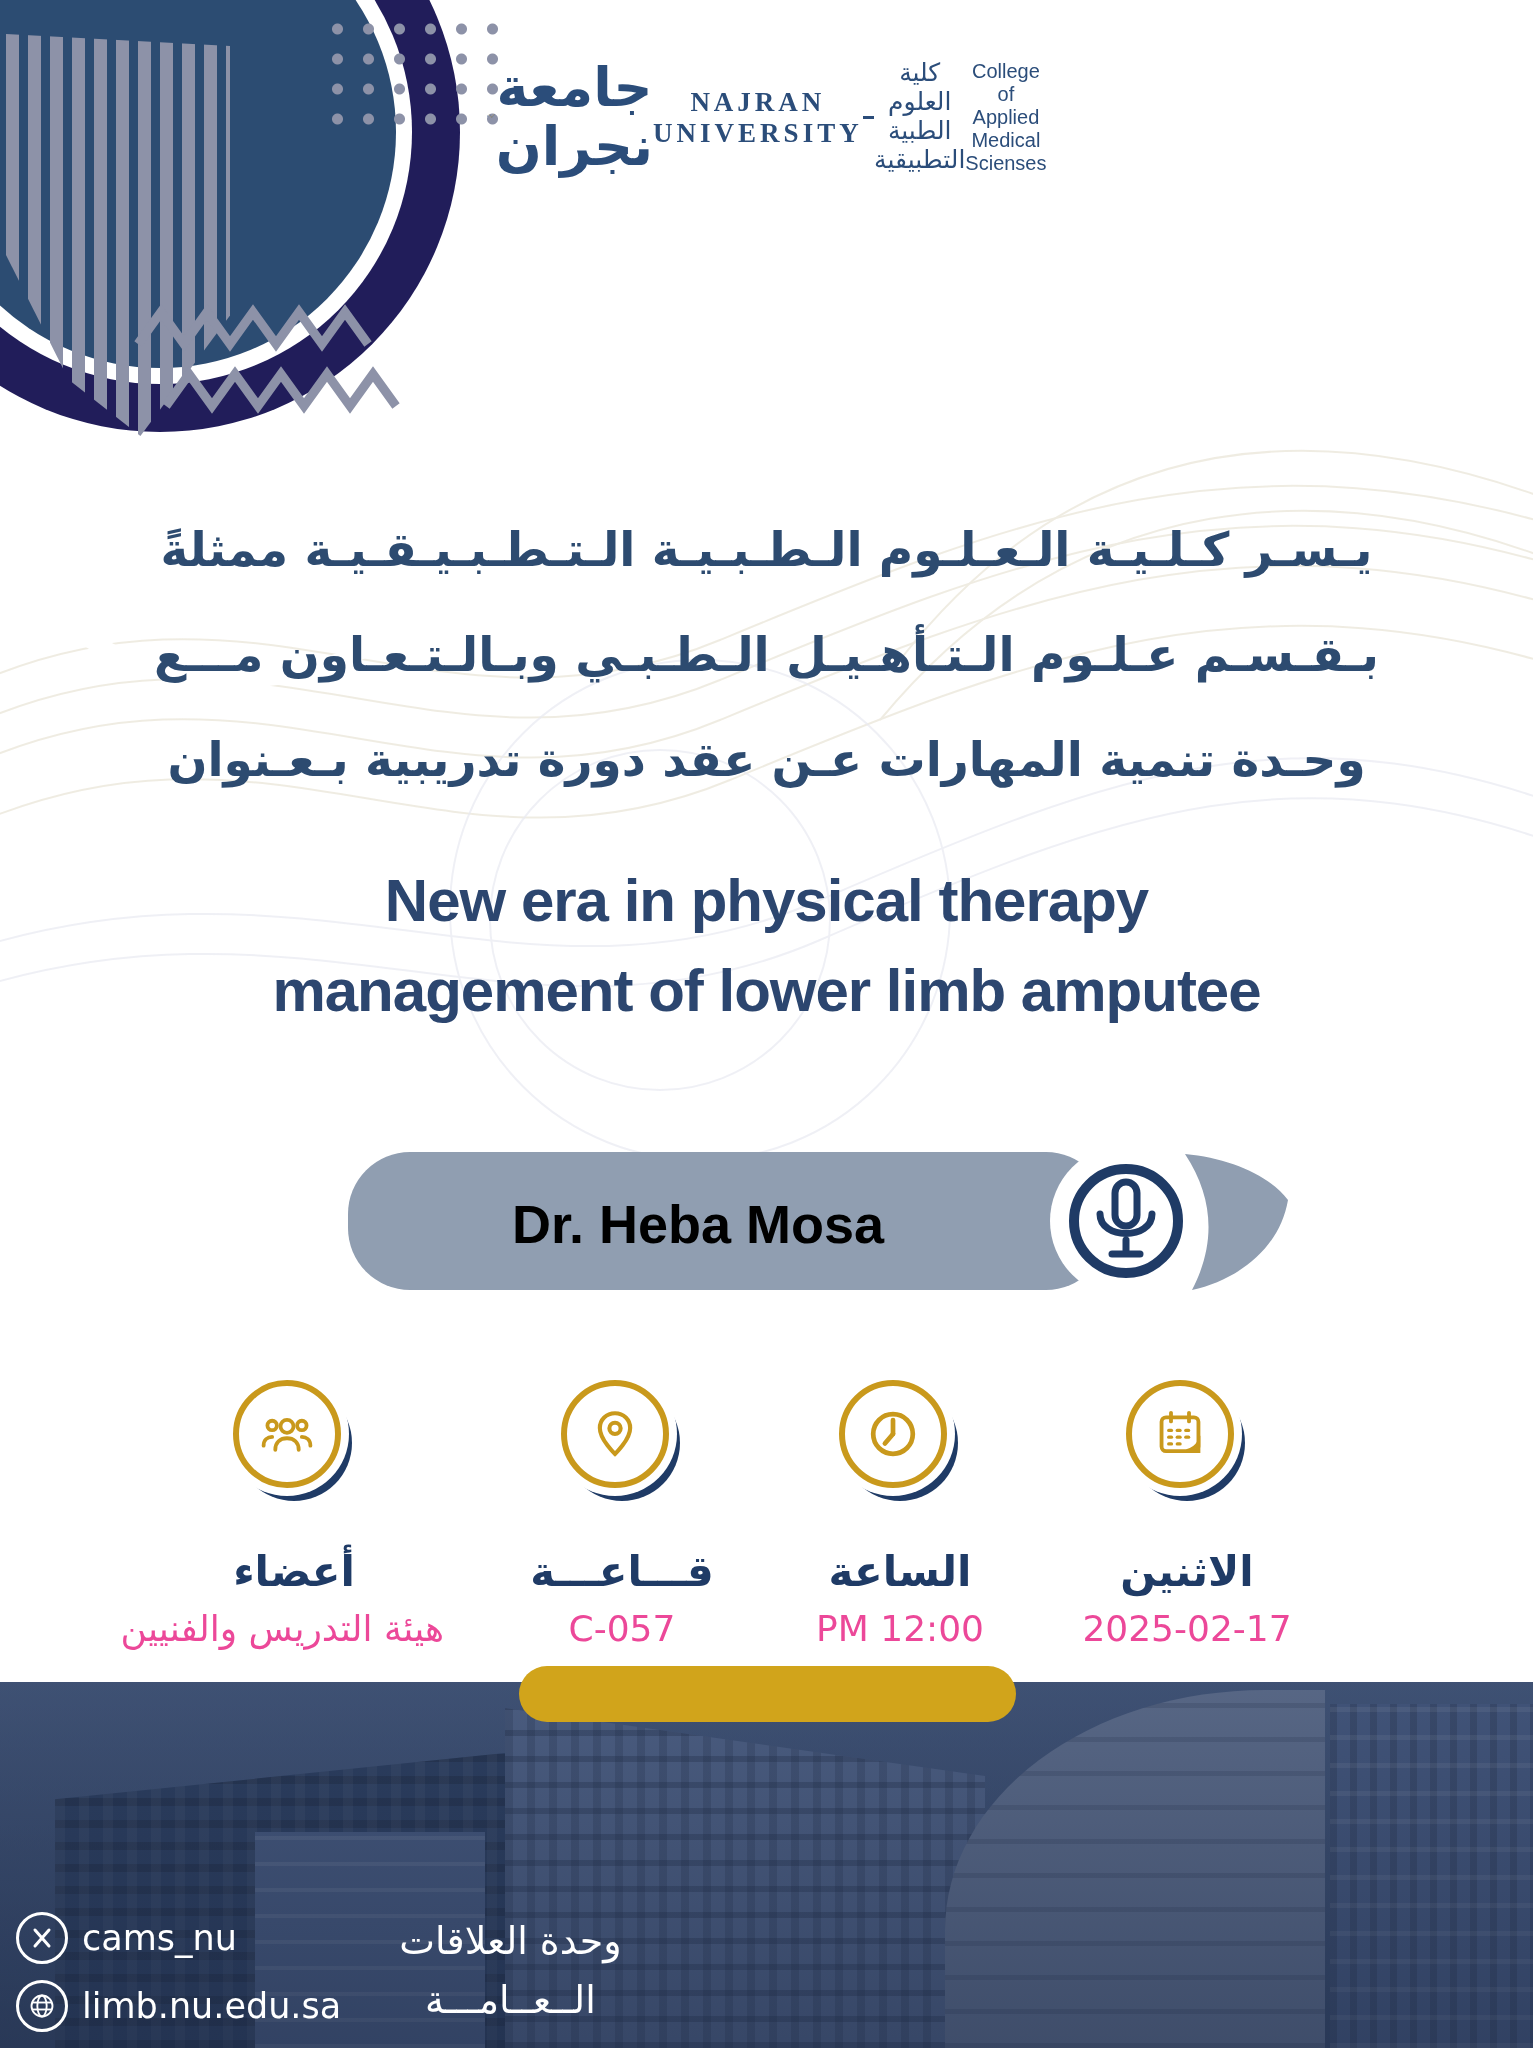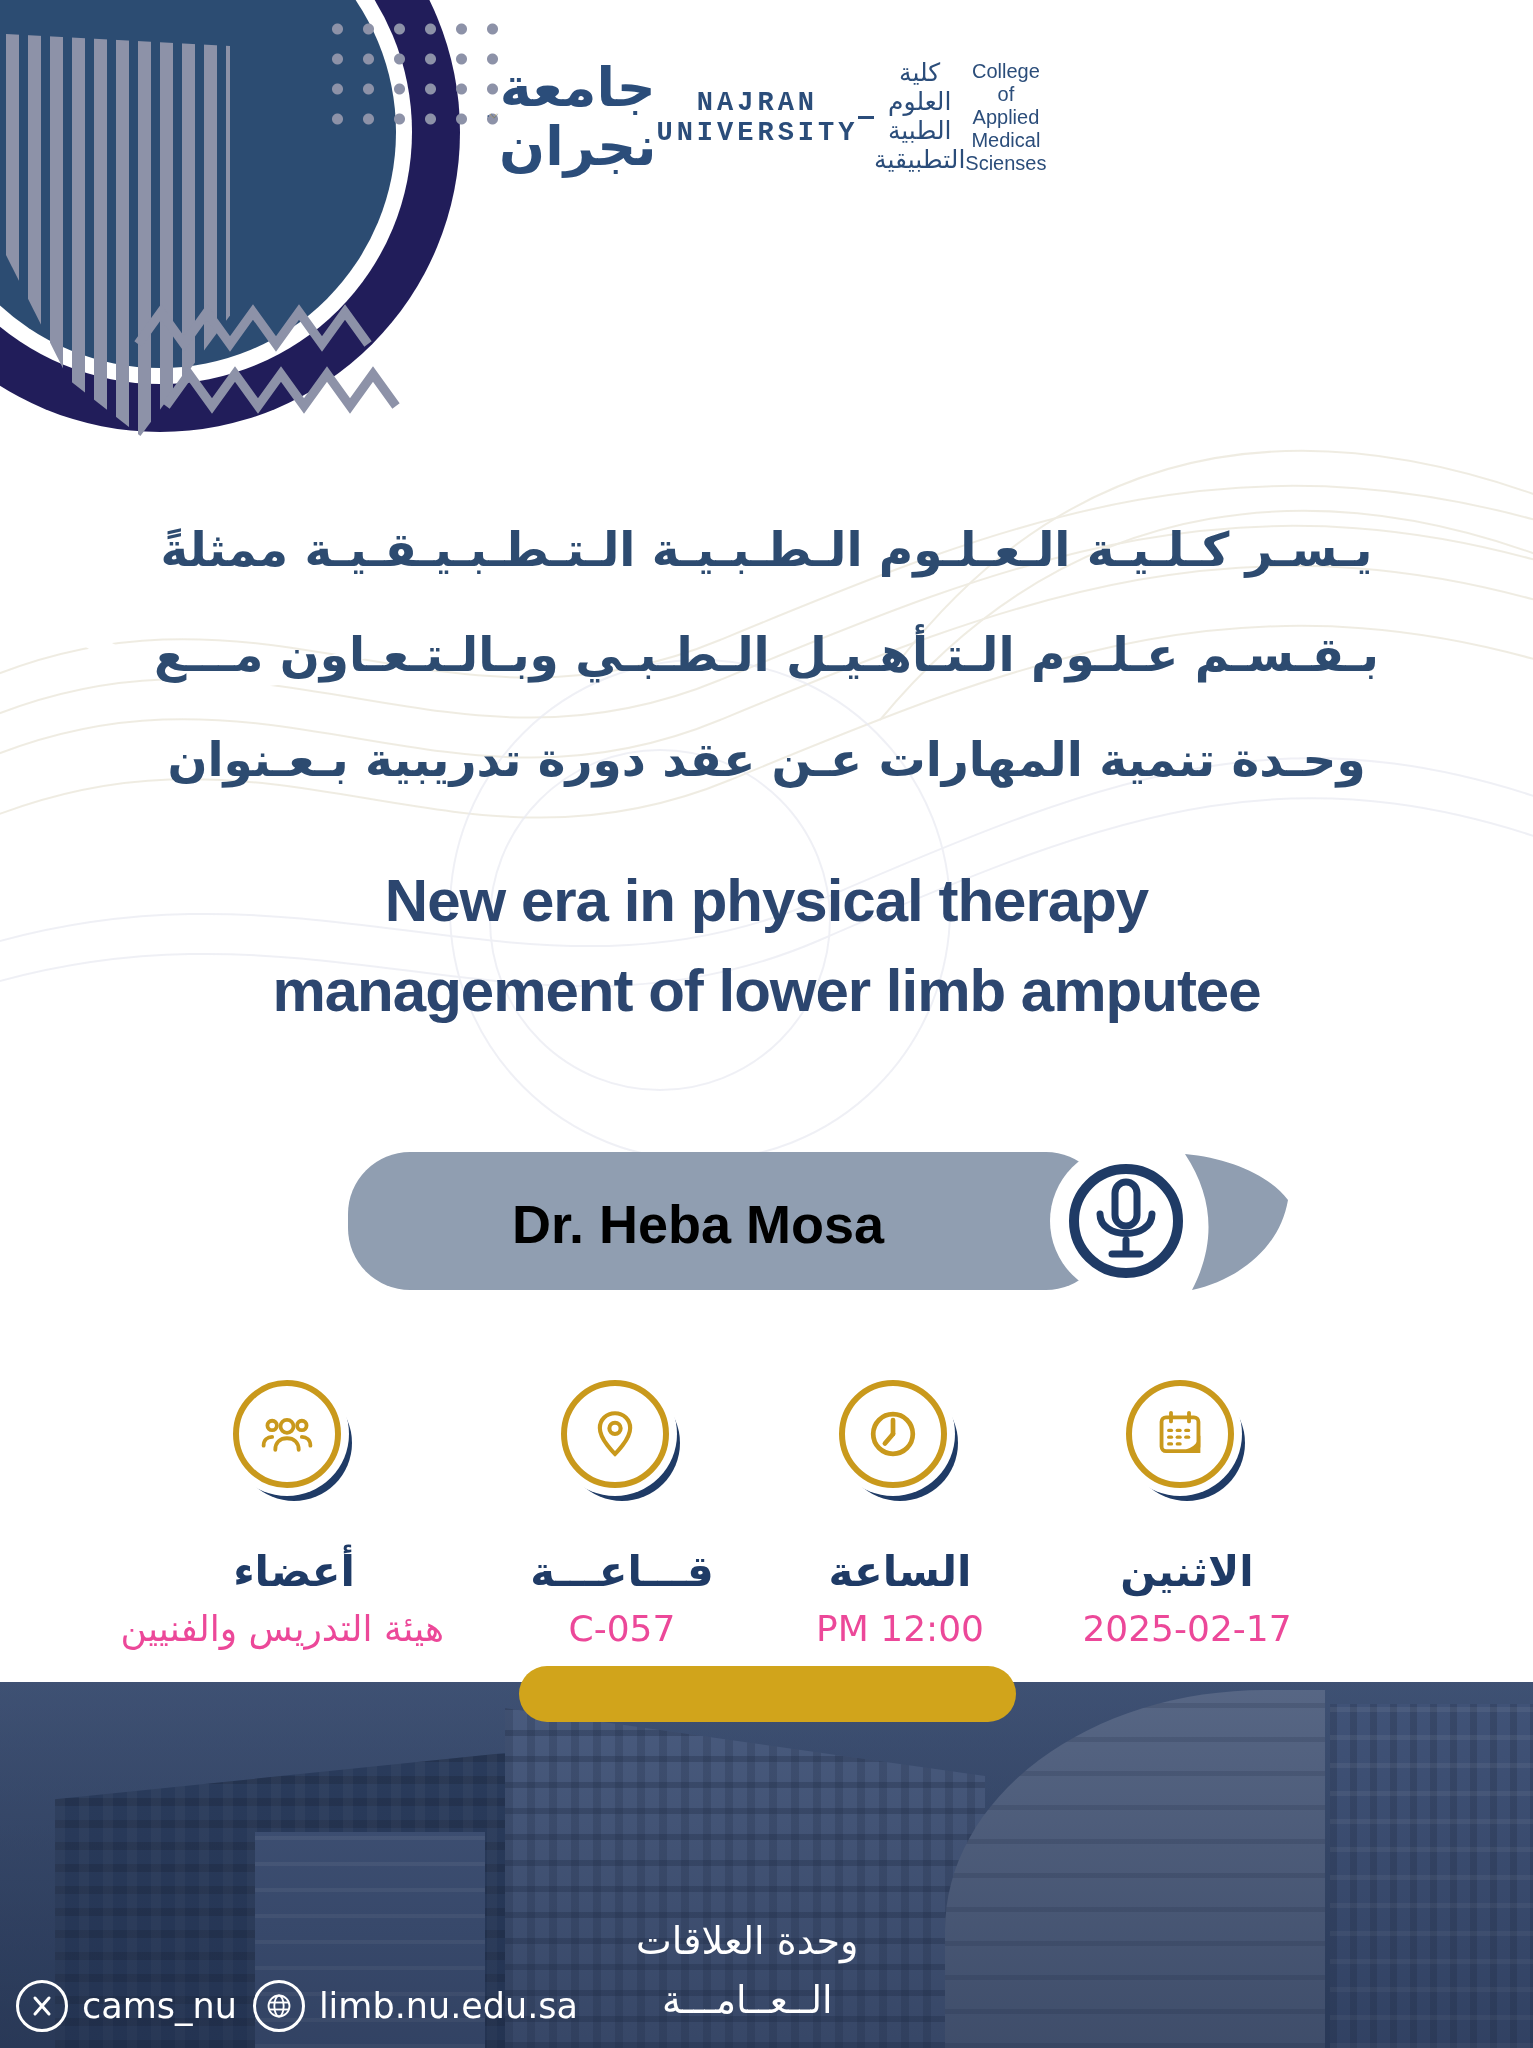--- a/index.html
+++ b/index.html
@@ -20,21 +20,21 @@
              clip-path:polygon(0 0,100% 3%,100% 70%,60% 100%,28% 86%,0 55%);}
   .deco-dots{position:absolute;left:318px;top:12px;width:188px;height:120px;z-index:2;
              background-image:radial-gradient(circle,#8d92a8 5px,rgba(0,0,0,0) 6px);
              background-size:31px 30px;background-position:4px 2px;}
   .deco-zigzag{position:absolute;left:128px;top:300px;z-index:3;}
   
   .logo{position:absolute;left:50%;top:52px;transform:translateX(-50%);width:560px;z-index:2;
         display:flex;flex-direction:row;align-items:center;color:#2b4d7a;text-align:center;}
   .logo .wordmark-ar{font-size:54px;font-weight:bold;line-height:1.1;margin-top:2px;}
   .logo .wordmark-en{font-size:27px;font-weight:bold;letter-spacing:4px;margin-top:4px;
-        font-family:Liberation Mono, monospace;}
+        font-family:Liberation Serif, serif;}
   .logo .divider{width:470px;height:3px;background:#2b4d7a;margin:7px 0 5px;}
   .logo .college-ar{font-size:25px;font-weight:normal;}
   .logo .college-en{font-size:20px;margin-top:2px;font-family:"Liberation Sans",sans-serif;}
   
   .intro{position:absolute;top:498px;left:0;width:100%;z-index:2;text-align:center;direction:rtl;
          color:#2d4b70;font-size:47px;font-weight:bold;line-height:2.23;}
   
   .title{position:absolute;top:856px;left:0;width:100%;z-index:2;text-align:center;
          color:#2c466f;font-family:"Liberation Sans",sans-serif;font-weight:bold;
          font-size:60px;line-height:1.5;letter-spacing:-1px;}
@@ -73,21 +73,21 @@
   .bldg.b4{left:945px;top:8px;width:380px;height:358px;background:#72819e;
          border-top-left-radius:320px 240px;
          background-image:repeating-linear-gradient(0deg,rgba(20,30,50,.18) 0 5px,rgba(0,0,0,0) 5px 34px);}
   .bldg.b5{left:1330px;top:22px;width:203px;height:344px;background:#4e628a;
          background-image:repeating-linear-gradient(0deg,rgba(255,255,255,.10) 0 5px,rgba(0,0,0,0) 5px 28px),
                           repeating-linear-gradient(90deg,rgba(0,0,0,.18) 0 7px,rgba(0,0,0,0) 7px 20px);}
   .photo .tint{position:absolute;inset:0;background:linear-gradient(rgba(44,60,92,.38),rgba(31,45,74,.62));}
   
   .footer{position:absolute;left:16px;bottom:16px;z-index:4;display:flex;align-items:flex-end;gap:58px;
           color:#ffffff;}
-  .social{display:flex;flex-direction:row;gap:16px;}
+  .social{display:flex;flex-direction:column;gap:16px;}
   .social-row{display:flex;align-items:center;gap:14px;font-size:35px;}
   .soc-icon{width:46px;height:46px;border:3px solid #ffffff;border-radius:50%;
           display:flex;align-items:center;justify-content:center;flex:0 0 auto;}
   .unit{direction:rtl;text-align:center;font-size:38px;line-height:1.55;padding-bottom:2px;}
 </style>
 </head>
 <body>
 
 <div class="poster">
 

